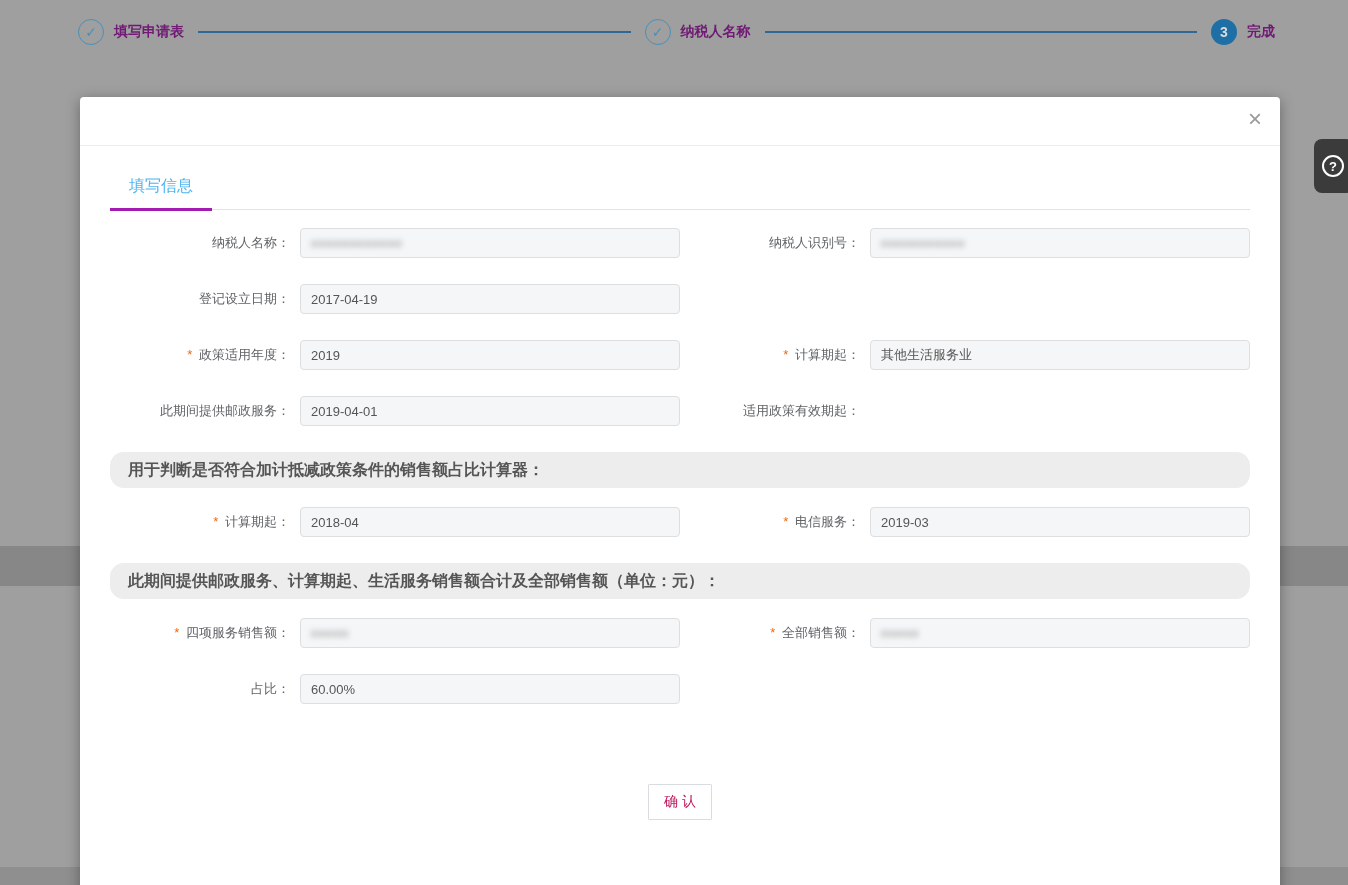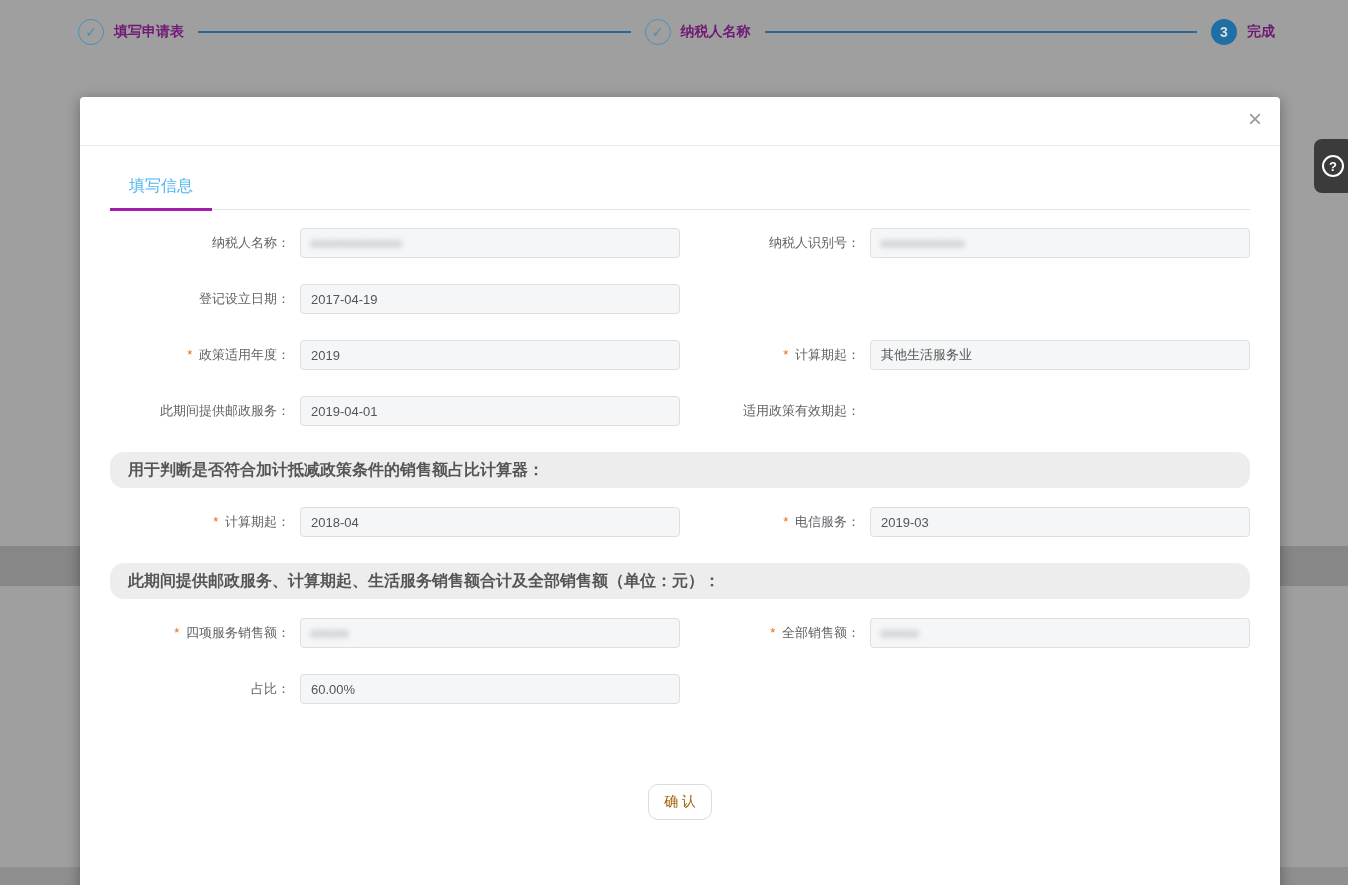--- a/index.html
+++ b/index.html
@@ -39,22 +39,22 @@
           padding-right:10px;box-sizing:border-box;white-space:nowrap;}
   .group.right .flabel{width:180px;}
   .req{color:#ed6a11;margin-right:3px;}
   .input{width:380px;height:30px;box-sizing:border-box;border:1px solid #dcdee0;border-radius:4px;
          background:#f5f6f7;color:#555;font-size:13px;padding:0 10px;font-family:inherit;}
   div.input{line-height:28px;overflow:hidden;}
   .blur{filter:blur(3px);color:#8c8c8c;font-size:11px;letter-spacing:1px;}
   .section-band{height:36px;line-height:36px;background:#ededed;font-weight:bold;font-size:16px;
                 color:#555;padding-left:18px;margin:15px 0 19px;border-radius:14px;}
   .footer{text-align:center;margin-top:80px;}
-  .confirm{background:#fff;border:1px solid #d9dce1;border-radius:10px;color:#a16207;font-size:14px;
-           padding:8px 15px;cursor:pointer;font-family:Liberation Serif, serif;}
+  .confirm{background:#fff;border:1px solid #d9dce1;border-radius:1px;color:#be185d;font-size:14px;
+           padding:8px 15px;cursor:pointer;font-family:Liberation Sans, sans-serif;}
 
   
   .help{position:absolute;right:-6px;top:139px;width:40px;height:54px;background:#3b3b3b;
         border-radius:8px;display:flex;align-items:center;padding-left:8px;box-sizing:border-box;cursor:pointer;}
   .help-circle{width:22px;height:22px;border:2px solid #fff;border-radius:50%;color:#fff;
                display:flex;align-items:center;justify-content:center;font-size:13px;font-weight:bold;box-sizing:border-box;}
 </style>
 </head>
 <body>
 

